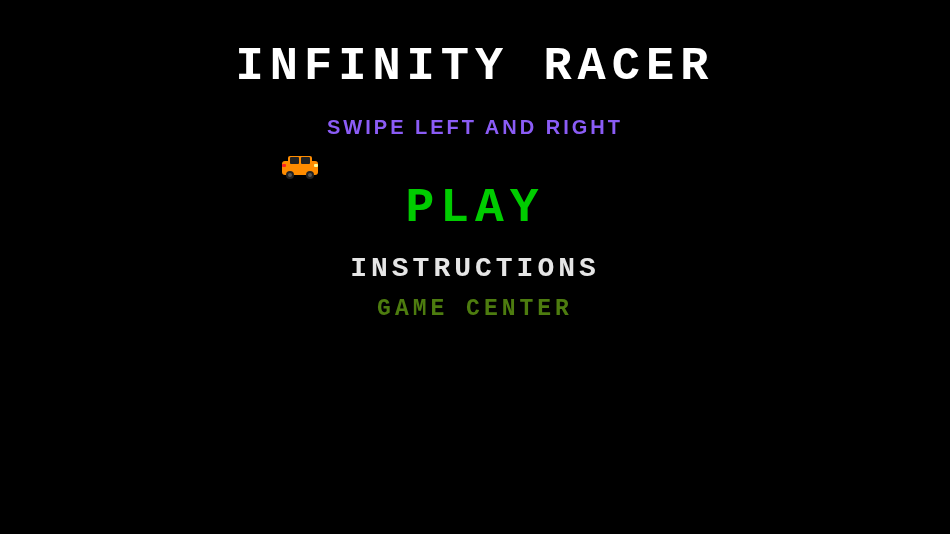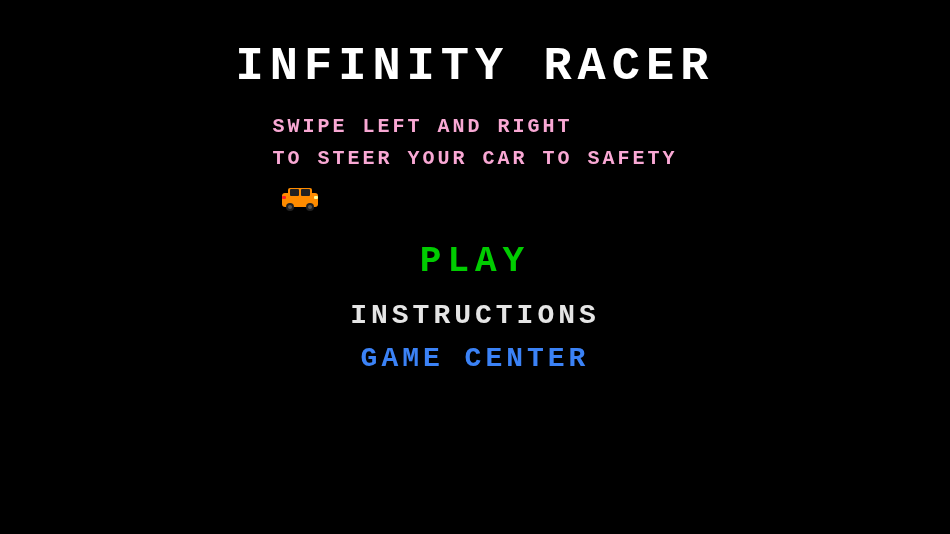--- a/index.html
+++ b/index.html
@@ -25,46 +25,46 @@
       font-size: 47px;
       font-weight: bold;
       color: #ffffff;
       letter-spacing: 6px;
       text-transform: uppercase;
       font-family: 'Courier New', Courier, monospace;
     }
 
     .subtitle {
       margin-top: 18px;
-      color: #f9a8d4;
+      text-align: center;
+      color: #8b5cf6;
       font-size: 20px;
       font-weight: bold;
       letter-spacing: 3px;
       line-height: 1.6;
-      font-family: Liberation Mono, monospace;
+      font-family: Liberation Sans, sans-serif;
     }
 
     .car-container {
       margin-top: 10px;
       display: flex;
       align-items: center;
       justify-content: flex-start;
       width: 950px;
       padding-left: 280px;
     }
 
     .car-icon {
       width: 40px;
       height: 28px;
       position: relative;
     }
 
     .play-button {
-      margin-top: 28px;
-      font-size: 36px;
+      font-size: 48px;
       font-weight: bold;
       color: #00cc00;
       letter-spacing: 6px;
       text-transform: uppercase;
       cursor: pointer;
       font-family: 'Courier New', Courier, monospace;
     }
 
     .menu-button {
       margin-top: 18px;
@@ -72,37 +72,36 @@
       font-weight: bold;
       color: #e5e5e5;
       letter-spacing: 4px;
       text-transform: uppercase;
       cursor: pointer;
       font-family: 'Courier New', Courier, monospace;
     }
 
     .game-center-button {
       margin-top: 12px;
-      font-size: 28px;
+      font-size: 23px;
       font-weight: bold;
-      color: #3b82f6;
+      color: #4d7c0f;
       letter-spacing: 4px;
       text-transform: uppercase;
       cursor: pointer;
       font-family: 'Courier New', Courier, monospace;
     }
   </style>
 </head>
 <body>
 
 <h1 class="title">INFINITY RACER</h1>
 
 <div class="subtitle">
   <div>SWIPE LEFT AND RIGHT</div>
-  <div>TO STEER YOUR CAR TO SAFETY</div>
 </div>
 
 <div class="car-container">
   <svg class="car-icon" viewBox="0 0 40 28" xmlns="http://www.w3.org/2000/svg">
 
     <rect x="2" y="8" width="36" height="14" rx="3" fill="#FF8C00"></rect>
 
     <rect x="8" y="3" width="24" height="10" rx="2" fill="#FF8C00"></rect>
 
     <rect x="10" y="4" width="9" height="7" rx="1" fill="#222222"></rect>

